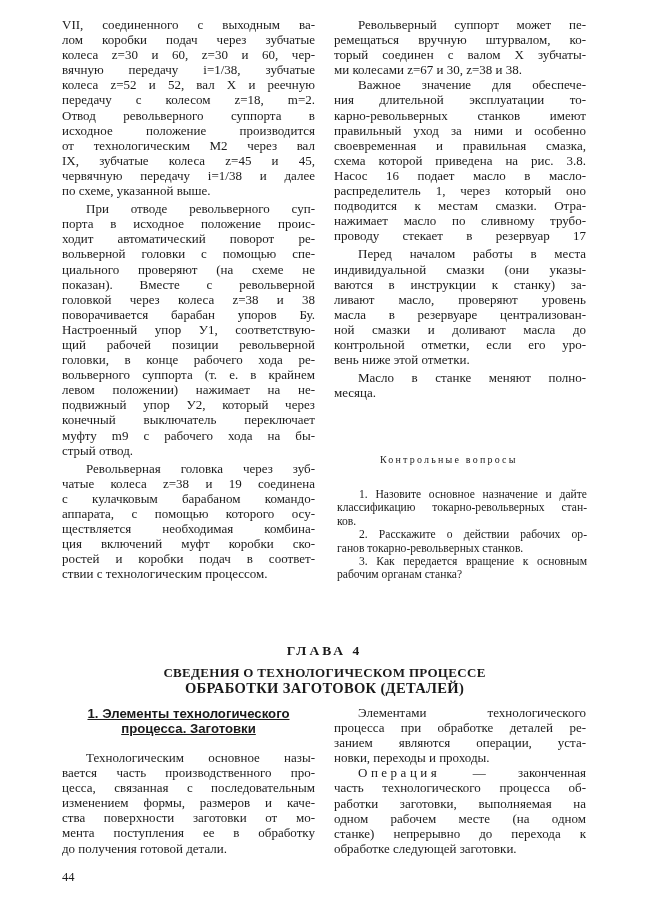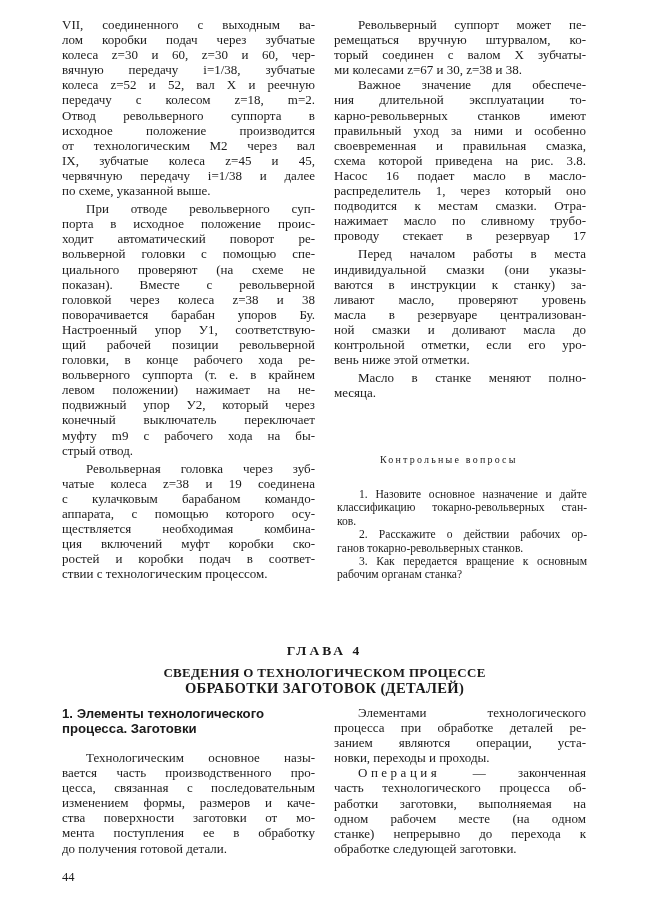--- a/index.html
+++ b/index.html
@@ -13,21 +13,21 @@
   .line.indent { padding-left: 24px; }
   .para-gap { height: 3px; }
   .questions-title { position: absolute; left: 380px; top: 454px; font-size: 10px; letter-spacing: 2.2px; }
   .questions { position: absolute; left: 337px; top: 488px; width: 250px; font-size: 11.6px; line-height: 13.4px; }
   .questions .line { height: 13.4px; }
   .questions .line.indent { padding-left: 22px; }
   .chapter { position: absolute; left: 0; width: 649px; text-align: center; font-family: Liberation Serif, serif; font-weight: bold; margin-top: 24px; }
   .chapter-label { top: 619px; font-size: 13.5px; letter-spacing: 3px; }
   .chapter-title-1 { top: 641px; font-size: 13px; letter-spacing: 0.3px; }
   .chapter-title-2 { top: 656px; font-size: 14.6px; letter-spacing: 0.3px; }
-  .section-heading { position: absolute; left: 62px; width: 253px; top: 706px; text-align: left; font-family: "Liberation Sans", "DejaVu Sans", sans-serif; font-weight: bold; font-size: 13.2px; line-height: 15px; }
+  .section-heading { position: absolute; left: 62px; width: 253px; top: 706px; text-align: center; font-family: "Liberation Sans", "DejaVu Sans", sans-serif; font-weight: bold; font-size: 13.2px; line-height: 15px; text-decoration: underline; }
   .col-left-bottom { left: 62px; top: 750px; width: 253px; }
   .col-right-bottom { left: 334px; top: 705px; width: 252px; }
   .spaced { letter-spacing: 3.5px; }
   .page-number { position: absolute; left: 62px; top: 870px; font-size: 12.5px; font-family: "Liberation Serif", serif; }
 </style>
 </head>
 <body>
 
 <div class="col col-left-top">
   <div>

